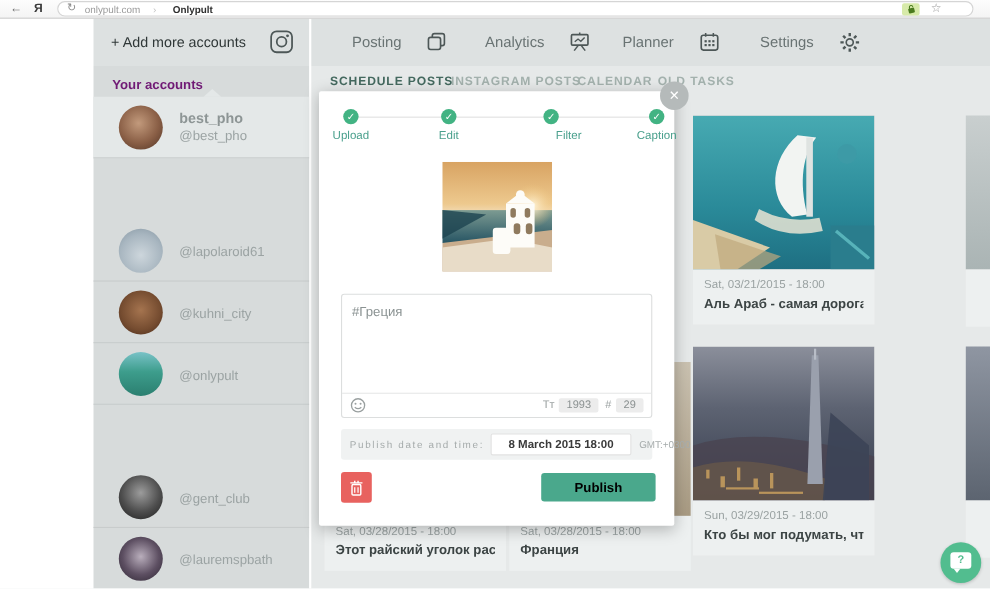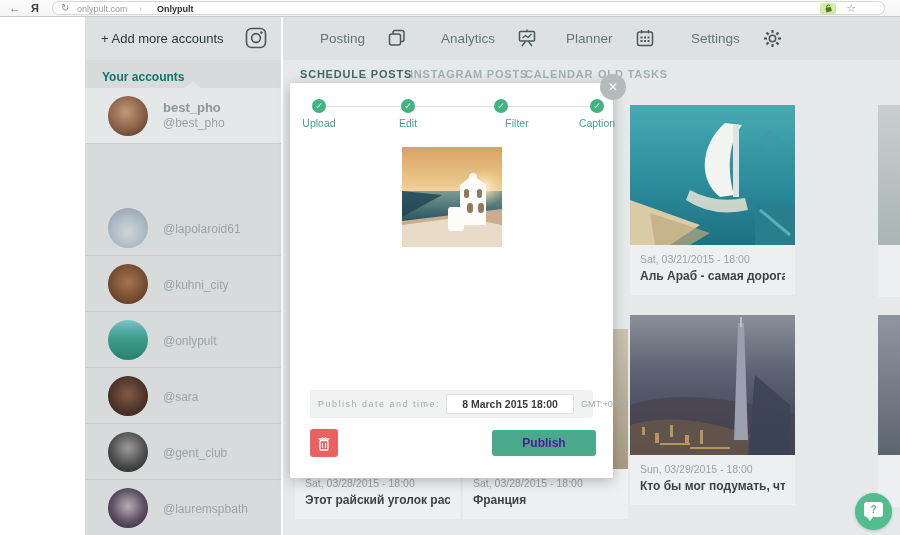--- a/index.html
+++ b/index.html
@@ -32,21 +32,21 @@
   .nav-item svg { display:block; }
 
   
   .main-bg { position:absolute; left:283px; top:60px; width:617px; height:475px; background:#e6e9e9; }
   .tab { position:absolute; top:68px; font-size:11px; font-weight:bold; letter-spacing:0.8px;
     color:#a3b1ad; cursor:pointer; z-index:2; }
   .tab.active { color:#44695f; }
 
   
   .sidebar { position:absolute; left:85px; top:60px; width:196px; height:475px; background:#d7dbdb; }
-  .sidebar-title { position:absolute; left:17px; top:10px; font-size:12px; font-weight:bold; color:#0f766e; }
+  .sidebar-title { position:absolute; left:17px; top:10px; font-size:12px; font-weight:bold; color:#701a75; }
   .acct { position:absolute; left:0; width:196px; height:56px; border-bottom:1px solid #c8cccc; cursor:pointer; }
   .acct.sel { background:#e4e8e8; }
   .acct.sel .notch { position:absolute; left:100px; top:-7px; width:0; height:0;
     border-left:8px solid transparent; border-right:8px solid transparent; border-bottom:7px solid #e4e8e8; }
   .avatar { position:absolute; left:23px; top:8px; width:40px; height:40px; border-radius:50%; }
   .acct-name { position:absolute; left:78px; top:12px; font-size:13px; font-weight:bold; color:#8d9595; }
   .acct-handle { position:absolute; left:78px; top:28px; font-size:12px; color:#9ba3a3; }
   .acct-handle.only { top:22px; }
   .av1 { background:radial-gradient(circle at 45% 40%, #c29a7c 0%, #8a5f46 55%, #503324 100%); }
   .av2 { background:radial-gradient(circle at 50% 35%, #6b6b6b 0%, #2e2e2e 60%, #161616 100%); }
@@ -93,21 +93,21 @@
   .publish-row { position:absolute; left:20px; top:307px; width:283px; height:28px; background:#f0f2f2;
     border-radius:3px; display:flex; align-items:center; padding:0 8px; }
   .publish-label { font-size:9px; letter-spacing:1.5px; color:#a5abab; white-space:nowrap; }
   .publish-input { margin-left:6px; width:128px; height:20px; border:1px solid #e2e2e2; border-radius:2px;
     background:#fff; text-align:center; font-size:10.5px; font-weight:bold; color:#3a3a3a;
     font-family:"Liberation Sans", sans-serif; }
   .timezone { margin-left:7px; font-size:9px; color:#a5abab; white-space:nowrap; }
   .trash-btn { position:absolute; left:20px; top:346px; width:28px; height:28px; background:#e8625f;
     border-radius:3px; border:none; cursor:pointer; display:flex; align-items:center; justify-content:center; }
   .publish-btn { position:absolute; left:202px; top:347px; width:104px; height:26px; background:#4aa88c;
-    border:none; border-radius:3px; color:#4c1d95; font-size:12px; font-weight:bold; cursor:pointer;
+    border:none; border-radius:3px; color:#000000; font-size:12px; font-weight:bold; cursor:pointer;
     font-family:"Liberation Sans", sans-serif; }
 
   
   .chat-btn { position:absolute; left:855px; top:493px; width:37px; height:37px; border-radius:50%;
     background:#52bd8f; z-index:20; cursor:pointer; box-shadow:0 1px 3px rgba(0,0,0,0.2); }
   .chat-bubble { position:absolute; left:9px; top:9px; width:19px; height:15px; background:#fff;
     border-radius:3px; text-align:center; font-size:10px; font-weight:bold; color:#52bd8f; line-height:15px; }
   .chat-bubble:after { content:""; position:absolute; left:3px; bottom:-4px; border-left:3px solid transparent;
     border-right:3px solid transparent; border-top:4px solid #fff; }
 </style>
@@ -216,24 +216,20 @@
       <div class="avatar av3"></div>
       <span class="acct-handle only">@lapolaroid61</span>
     </div>
     <div class="acct" style="top:196px">
       <div class="avatar av4"></div>
       <span class="acct-handle only">@kuhni_city</span>
     </div>
     <div class="acct" style="top:252px">
       <div class="avatar av5"></div>
       <span class="acct-handle only">@onlypult</span>
-    </div>
-    <div class="acct" style="top:308px">
-      <div class="avatar av6"></div>
-      <span class="acct-handle only">@sara</span>
     </div>
     <div class="acct" style="top:420px; border-bottom:none">
       <div class="avatar av8"></div>
       <span class="acct-handle only">@lauremspbath</span>
     </div>
     <div class="acct" style="top:364px">
       <div class="avatar av7"></div>
       <span class="acct-handle only">@gent_club</span>
     </div>
   </div>
@@ -369,20 +365,36 @@
         </g>
         <g fill="#8f7a5e">
           <rect x="62" y="42" width="5" height="9" rx="2.5"></rect>
           <rect x="75" y="42" width="5" height="9" rx="2.5"></rect>
           <rect x="65" y="56" width="6" height="10" rx="3"></rect>
           <rect x="76" y="56" width="6" height="10" rx="3"></rect>
         </g>
       </svg>
     </div>
 
+    <div class="caption-box">
+      <textarea class="caption-text" style="">#Греция</textarea>
+      <div class="caption-toolbar">
+        <svg width="15" height="15" viewBox="0 0 15 15">
+          <circle cx="7.5" cy="7.5" r="6" fill="none" stroke="#9aa0a0" stroke-width="1.2"></circle>
+          <circle cx="5.2" cy="6" r="0.9" fill="#9aa0a0"></circle>
+          <circle cx="9.8" cy="6" r="0.9" fill="#9aa0a0"></circle>
+          <path d="M4.5 9.2 q3 2.6 6 0" fill="none" stroke="#9aa0a0" stroke-width="1.1"></path>
+        </svg>
+        <div class="spacer"></div>
+        <span class="counter">Tт</span>
+        <span class="counter-badge">1993</span>
+        <span class="counter">#</span>
+        <span class="counter-badge">29</span>
+      </div>
+    </div>
 
     <div class="publish-row">
       <span class="publish-label">Publish date and time:</span>
       <input class="publish-input" value="8 March 2015 18:00" style="">
       <span class="timezone">GMT:+0300</span>
     </div>
 
     <button class="trash-btn">
       <svg width="14" height="15" viewBox="0 0 14 15">
         <rect x="3" y="4.5" width="8" height="9.5" rx="1" fill="none" stroke="#fff" stroke-width="1.3"></rect>

